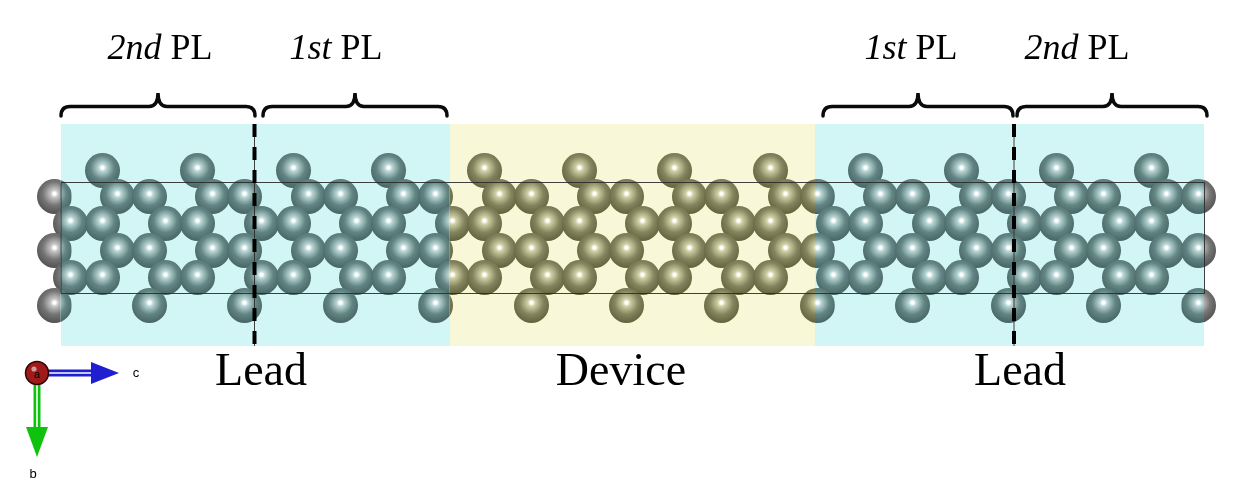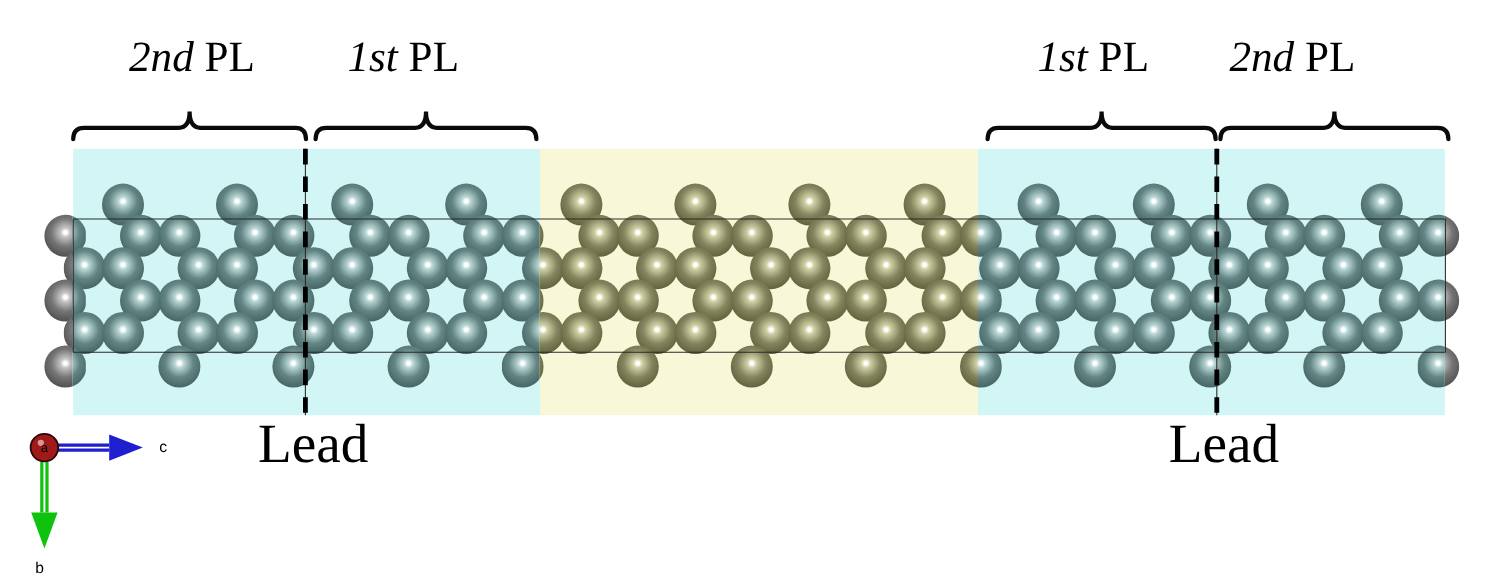--- a/index.html
+++ b/index.html
@@ -437,18 +437,19 @@
       <circle cx="37" cy="373" r="11.5" fill="#a11a1a" stroke="#2f0505" stroke-width="1.5"></circle>
       <circle cx="34" cy="369" r="2.6" fill="#ffffff" opacity="0.55"></circle>
     </svg>
 
   <div class="pl-label" style="left: 160px;"><span class="it">2nd</span><span> PL</span></div>
   <div class="pl-label" style="left: 336px;"><span class="it">1st</span><span> PL</span></div>
   <div class="pl-label" style="left: 911px;"><span class="it">1st</span><span> PL</span></div>
   <div class="pl-label" style="left: 1077px;"><span class="it">2nd</span><span> PL</span></div>
 
   <div class="region-label" style="left: 261px;">Lead</div>
+  <div class="region-label" style="left: 621px;">Device</div>
   <div class="region-label" style="left: 1020px;">Lead</div>
 
   <div class="axis-label origin" id="ax-a" style="left: 37px; top: 374px;">a</div>
   <div class="axis-label" id="ax-c" style="left: 136px; top: 372px;">c</div>
   <div class="axis-label" id="ax-b" style="left: 33px; top: 473px;">b</div>
 </div>
 
 </body></html>

